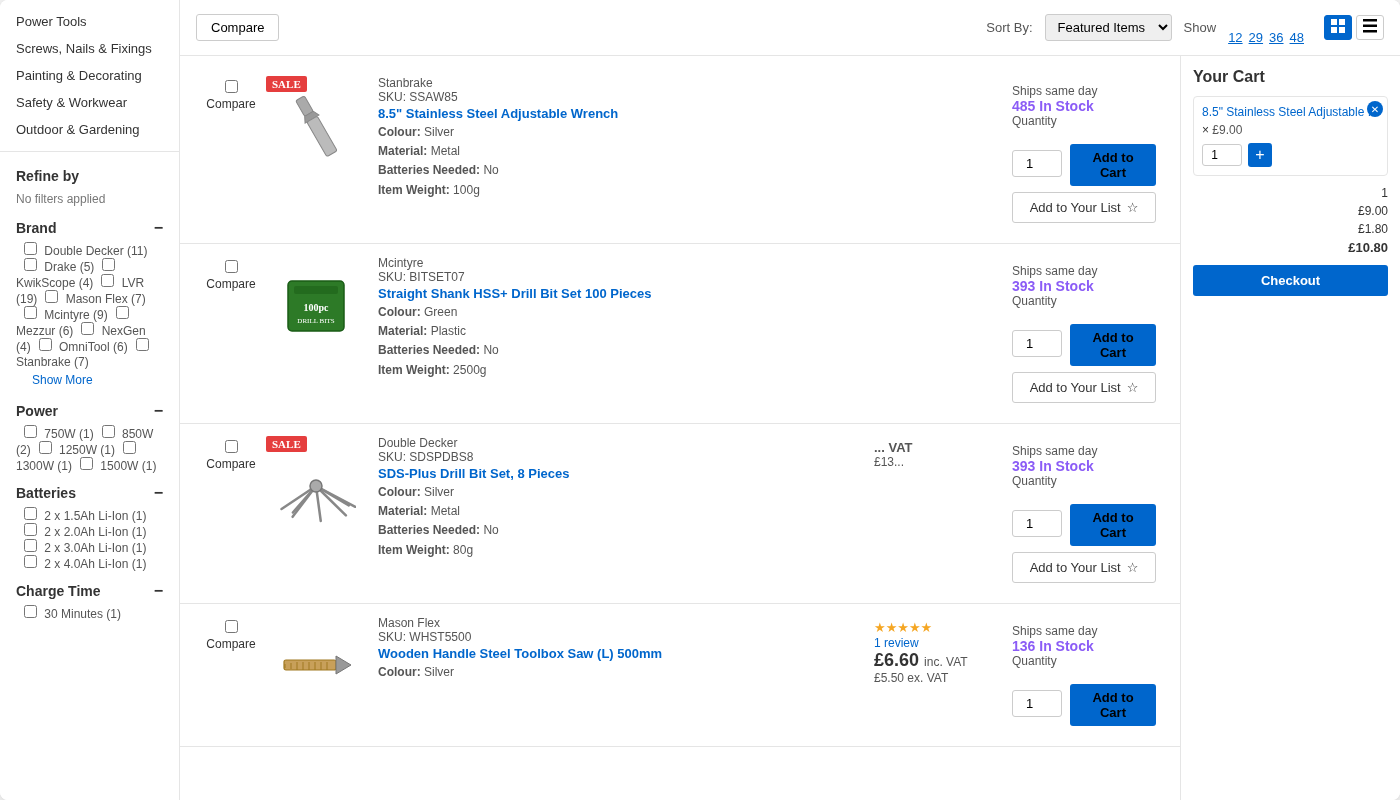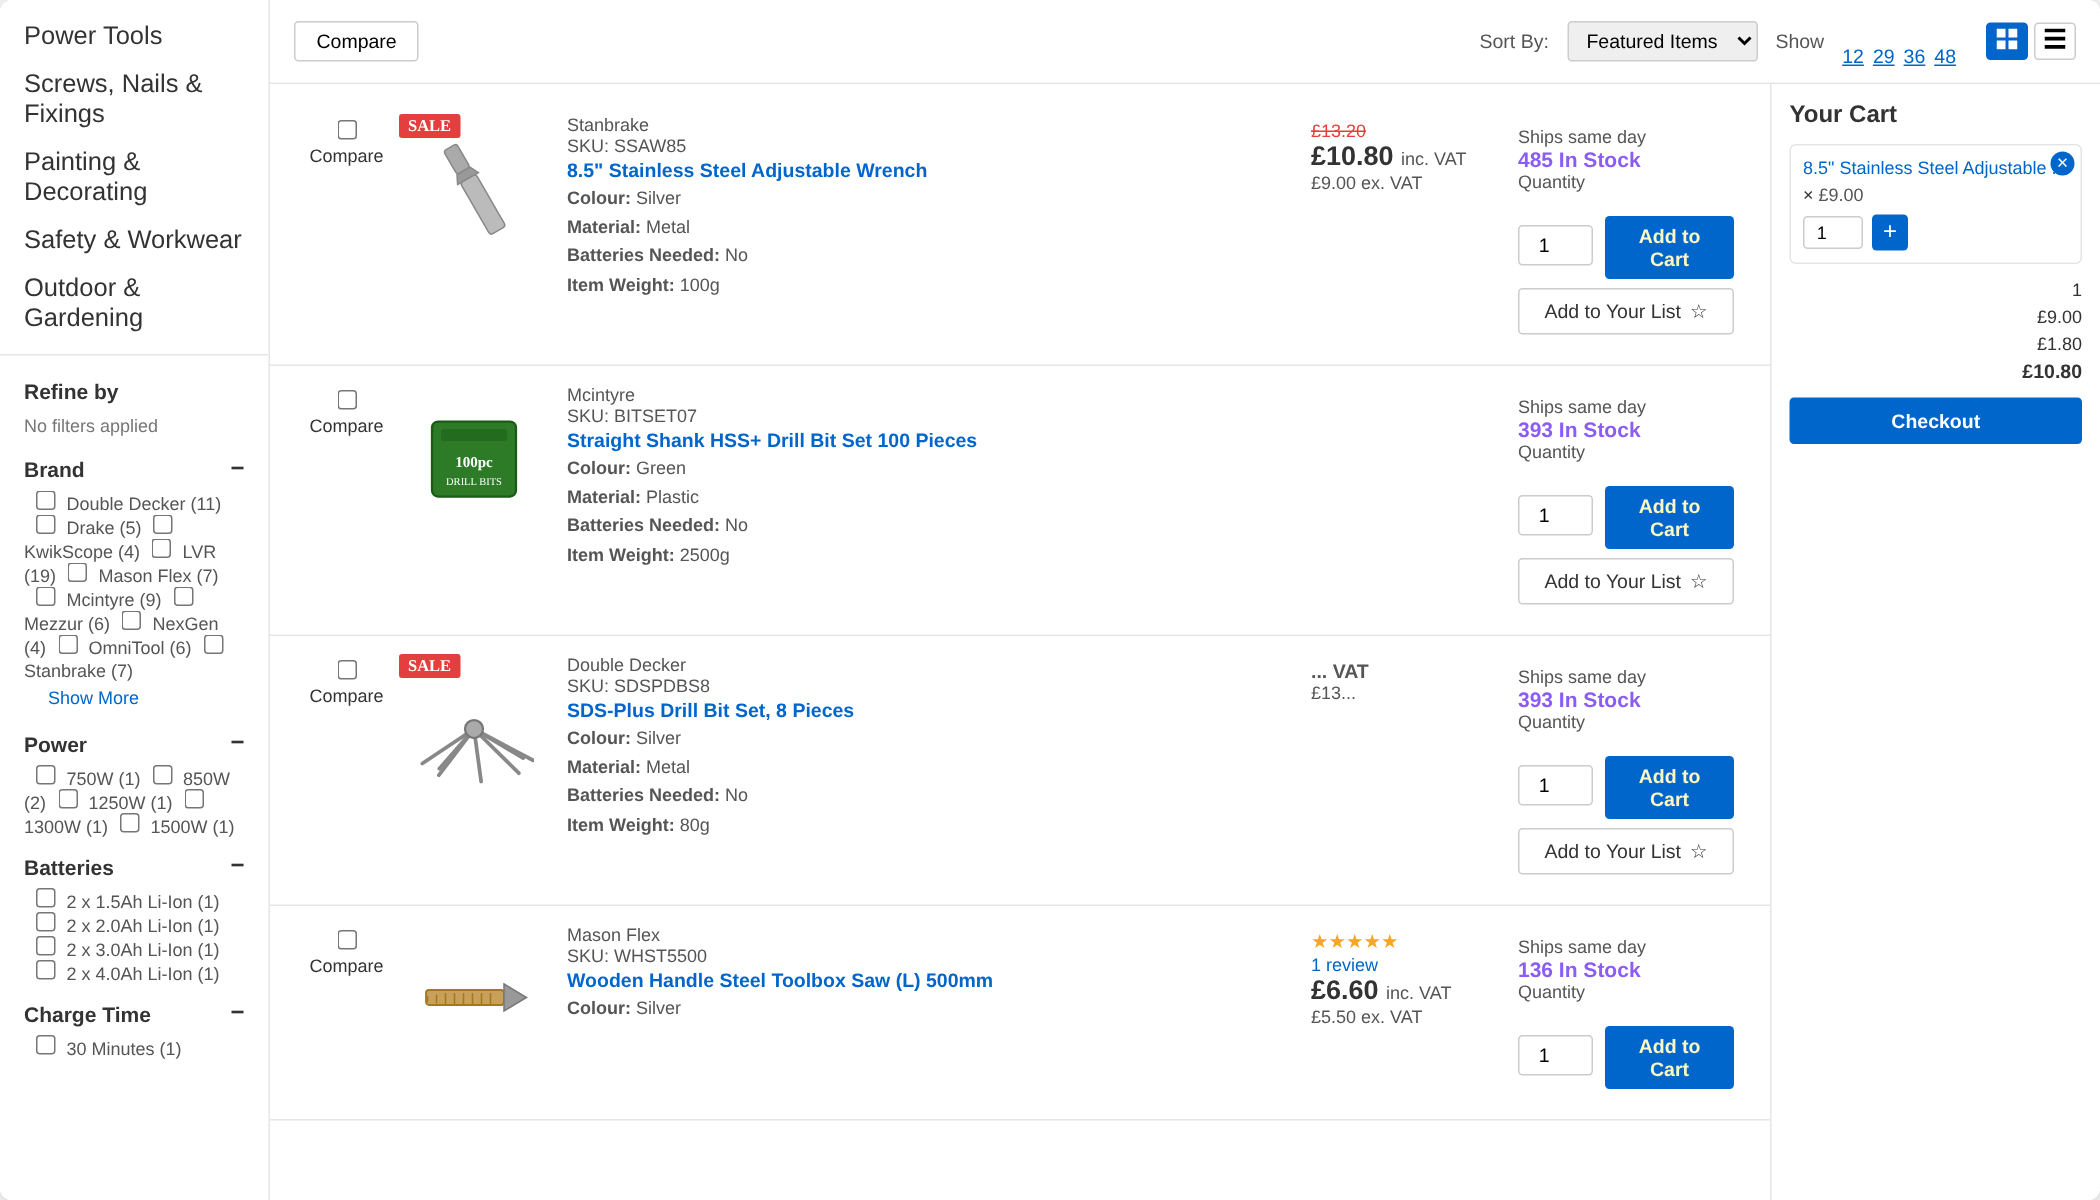--- a/index.html
+++ b/index.html
@@ -20,21 +20,21 @@
       width: 180px;
       min-width: 180px;
       background: #fff;
       border-right: 1px solid #e5e5e5;
       padding: 8px 0;
       overflow-y: auto;
     }
 
     .sidebar-nav-item {
       padding: 6px 16px;
-      font-size: 17px;
+      font-size: 13px;
       color: #333;
       cursor: pointer;
     }
 
     .sidebar-divider { border: none; border-top: 1px solid #e5e5e5; margin: 8px 0; }
 
     .sidebar-section { padding: 8px 16px 4px; }
 
     .sidebar-section-title {
       font-size: 14px;
@@ -247,21 +247,21 @@
       width: 50px;
       padding: 5px 8px;
       border: 1px solid #ccc;
       border-radius: 3px;
       font-size: 13px;
       text-align: center;
     }
 
     .add-to-cart-btn {
       background: #0066cc;
-      color: #fef9c3;
+      color: #000000;
       border: none;
       padding: 8px 14px;
       font-size: 13px;
       font-weight: bold;
       border-radius: 3px;
       cursor: pointer;
       width: 100%;
       margin-top: 4px;
     }
 
@@ -502,27 +502,20 @@
   </svg>
     </div>
     <div class="product-details">
       <div class="product-brand">Stanbrake</div>
       <div class="product-sku">SKU: SSAW85</div>
       <div class="product-name">8.5" Stainless Steel Adjustable Wrench</div>
       <div class="product-attr"><span>Colour:</span> Silver</div>
               <div class="product-attr"><span>Material:</span> Metal</div>
               <div class="product-attr"><span>Batteries Needed:</span> No</div>
               <div class="product-attr"><span>Item Weight:</span> 100g</div>
-    </div>
-    <div class="product-pricing">
-
-    <div class="was-price"><s>£13.20</s> </div>
-    <div class="inc-price">£10.80 <span class="inc-vat">inc. VAT</span></div>
-    <div class="ex-price">£9.00 ex. VAT</div>
-
     </div>
     <div class="shipping-panel">
 
     <div class="ships-label">Ships same day</div>
     <div class="in-stock">485 In Stock</div>
     <div class="product-row-qty-section">
       <span class="qty-label">Quantity</span>
       <div class="qty-row">
         <input class="qty-input" type="number" value="1" min="1" style="">
         <button class="add-to-cart-btn" style="width:auto;padding:6px 10px;">Add to Cart</button>

